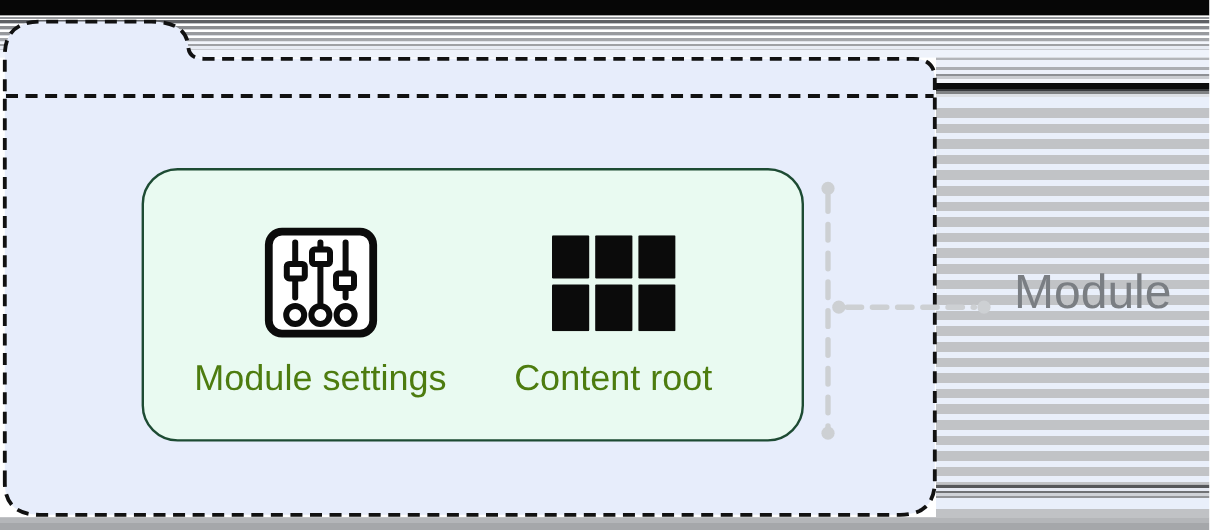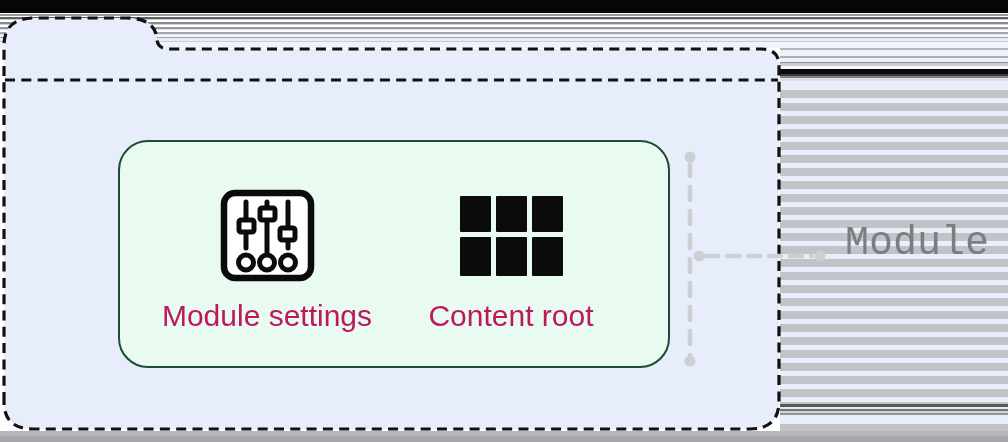--- a/index.html
+++ b/index.html
@@ -37,25 +37,25 @@
   
   .module-box{
     position:absolute;left:118px;top:140px;width:552px;height:228px;
     box-sizing:border-box;background:#e9faf1;border:2.5px solid #1d4b33;
     border-radius:30px;
   }
   .mb-col{position:absolute;top:47px;width:258px;text-align:center;}
   .mb-col.c1{left:18px;}
   .mb-col.c2{left:262px;}
   .icon-wrap{height:93px;display:flex;align-items:center;justify-content:center;}
-  .mb-label{margin:17px 0 0 0;font-size:30px;line-height:34px;color:#be185d;}
+  .mb-label{margin:17px 0 0 0;font-size:30px;line-height:34px;color:#4d7c0f;}
   
   .callout-label{
     position:absolute;left:845px;top:224px;
-    font-family:Liberation Mono, monospace;font-size:40px;line-height:40px;
+    font-family:Liberation Sans, sans-serif;font-size:40px;line-height:40px;
     color:#7a7e83;white-space:nowrap;
   }
 </style>
 </head>
 <body>
 
 <div id="canvas">
 
   <div class="band top-black"></div>
   <div class="band glitch-top"></div>

